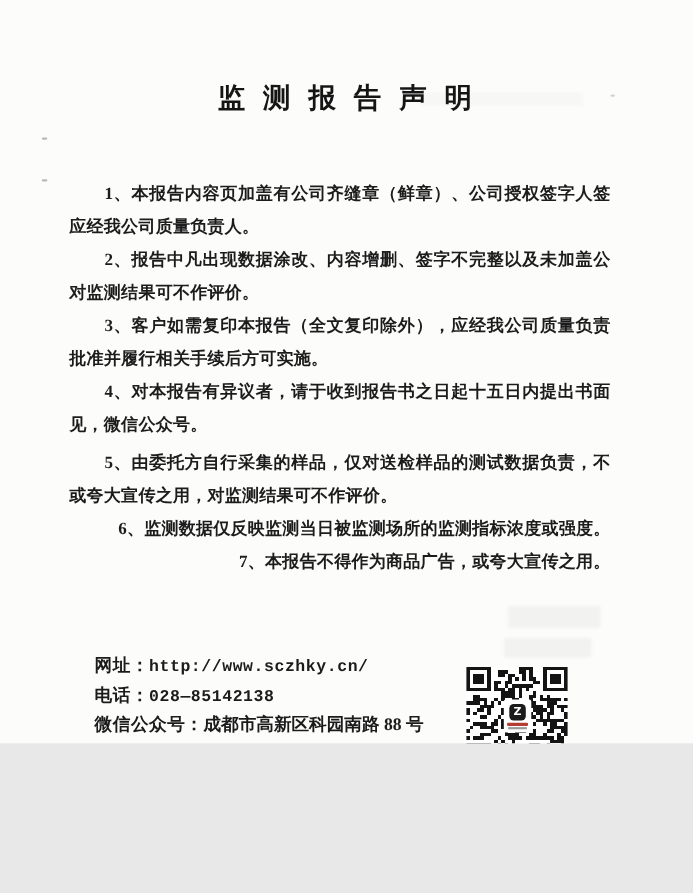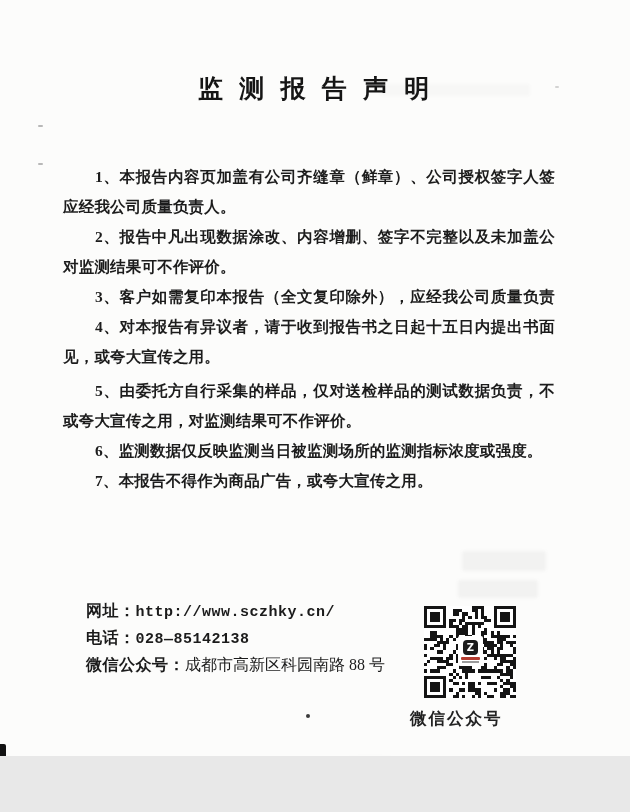--- a/index.html
+++ b/index.html
@@ -2,21 +2,21 @@
 <html><head>
 <meta charset="utf-8">
 <style>
   * { margin: 0; padding: 0; box-sizing: border-box; }
   html, body { background: #e8e8e8; }
   body { font-family: "Liberation Serif", "DejaVu Serif", serif; }
 
   .page {
     position: relative;
     width: 630px;
-    height: 756px;
+    height: 676px;
     margin: 0 auto;
     background: #fcfcfb;
     overflow: hidden;
     color: #1f1f1f;
   }
 
   
   .doc-title {
     position: absolute;
     top: 72px;
@@ -39,51 +39,51 @@
     font-size: 15.5px;
     font-weight: 600;
     color: #1c1c1c;
   }
   .line {
     height: 30px;
     line-height: 30px;
     white-space: nowrap;
     letter-spacing: 0.2px;
   }
-  .line.indent { padding-left: 32px; }
+  .line.indent { padding-left: 32px; text-align: right; }
   .line.fill {
     white-space: normal;
     text-align: justify;
     text-align-last: justify;
     overflow: hidden;
   }
   .line.gap-before { margin-top: 4px; }
 
   
   .contact {
     position: absolute;
     top: 597px;
     left: 86px;
     width: 330px;
     font-size: 16px;
     color: #1b1b1b;
   }
   .contact-row {
     height: 27px;
-    line-height: 27px;
+    line-height: 17px;
     white-space: nowrap;
   }
   .contact-label { font-weight: 700; letter-spacing: 0.5px; }
   .contact-value-latin {
     font-family: "Liberation Mono", "DejaVu Sans Mono", monospace;
     font-size: 15px;
     letter-spacing: 0.5px;
     font-weight: 600;
   }
-  .contact-value-cjk { font-weight: 400; }
+  .contact-value-cjk { font-weight: 700; }
 
   
   .qr-wrap {
     position: absolute;
     left: 424px;
     top: 606px;
     width: 92px;
     height: 92px;
   }
   .qr-wrap svg { display: block; width: 92px; height: 92px; }
@@ -183,22 +183,23 @@
 <div class="page">
 
   <div class="doc-title">监 测 报 告 声 明</div>
 
   <div class="statements">
     <div class="line indent fill">1、本报告内容页加盖有公司齐缝章（鲜章）、公司授权签字人签发</div>
     <div class="line">应经我公司质量负责人。</div>
     <div class="line indent fill">2、报告中凡出现数据涂改、内容增删、签字不完整以及未加盖公司</div>
     <div class="line">对监测结果可不作评价。</div>
     <div class="line indent fill">3、客户如需复印本报告（全文复印除外），应经我公司质量负责人</div>
+    <div class="line">批准并履行相关手续后方可实施。</div>
     <div class="line indent fill">4、对本报告有异议者，请于收到报告书之日起十五日内提出书面意</div>
-    <div class="line">见，或夸大宣传之用。</div>
+    <div class="line">见，微信公众号。</div>
     <div class="line indent fill gap-before">5、由委托方自行采集的样品，仅对送检样品的测试数据负责，不对</div>
     <div class="line">或夸大宣传之用，对监测结果可不作评价。</div>
     <div class="line indent">6、监测数据仅反映监测当日被监测场所的监测指标浓度或强度。</div>
     <div class="line indent">7、本报告不得作为商品广告，或夸大宣传之用。</div>
   </div>
 
   <div class="contact">
     <div class="contact-row">
       <span class="contact-label">网址：</span><span class="contact-value-latin">http://www.sczhky.cn/</span>
     </div>

